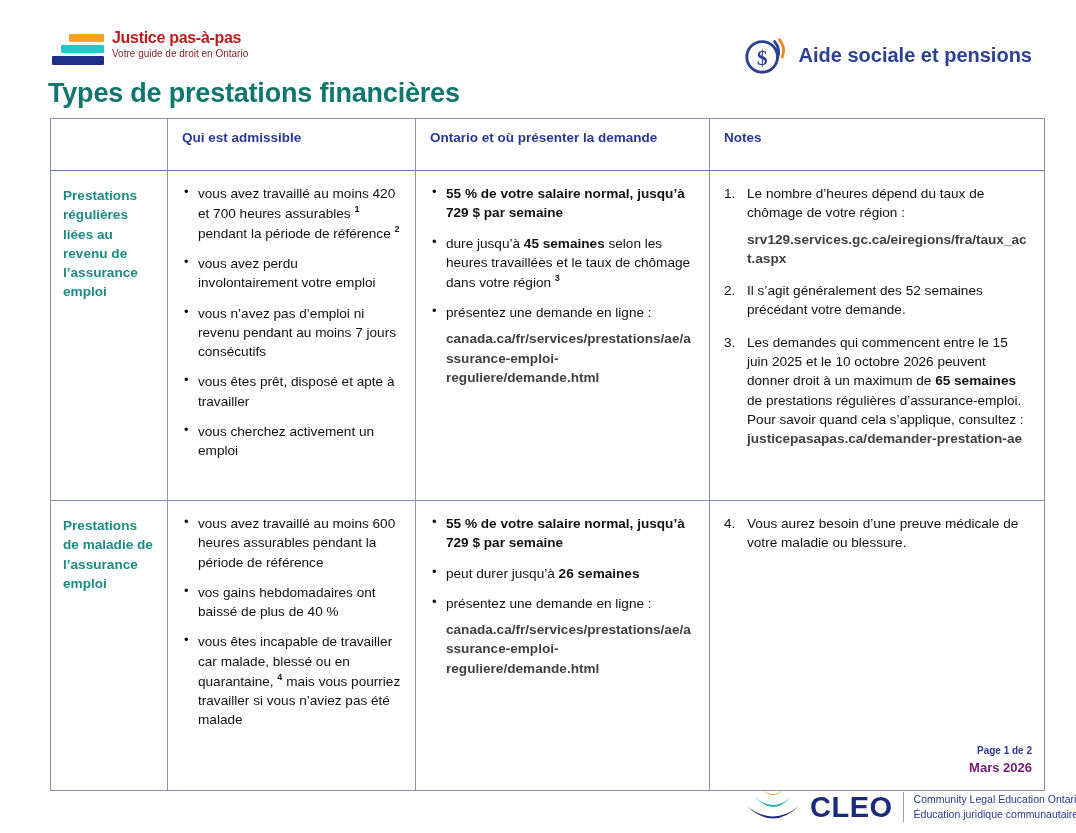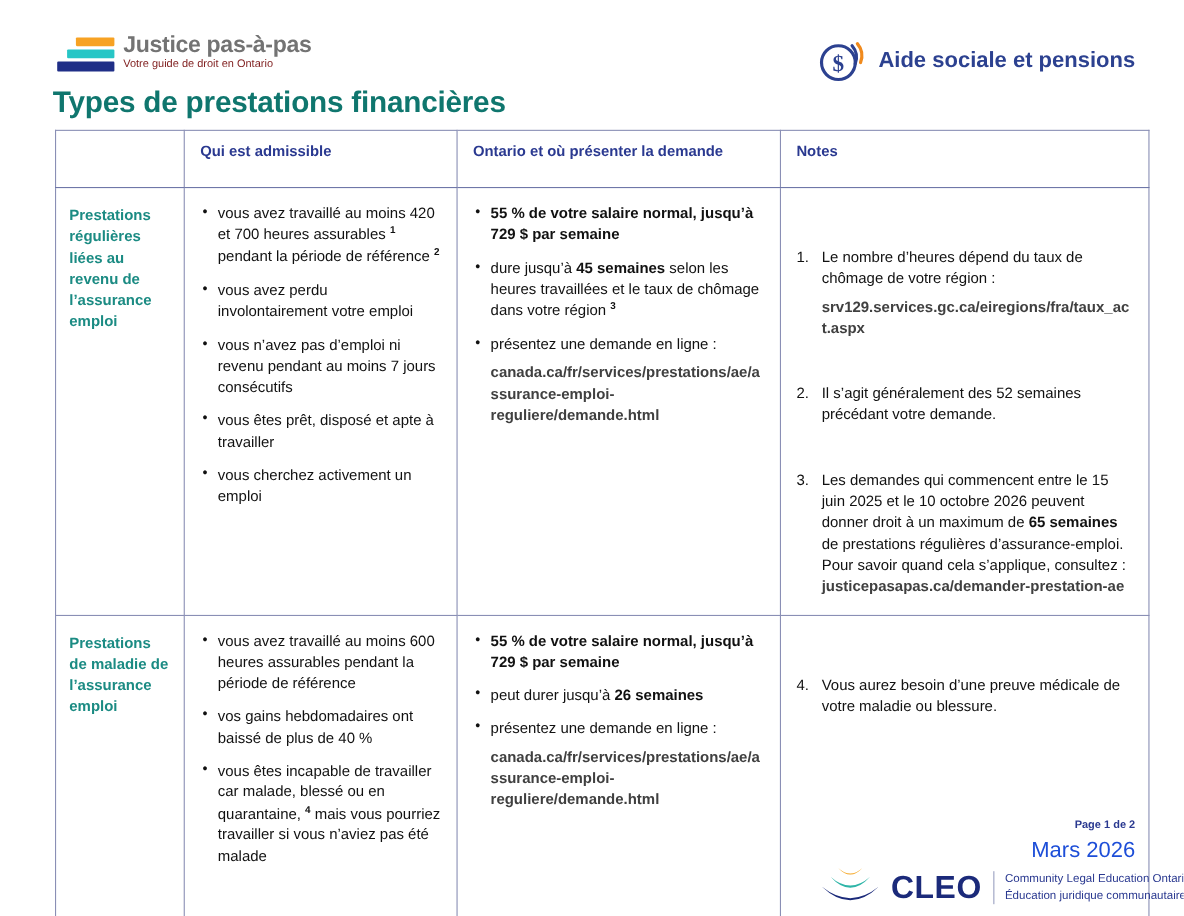--- a/index.html
+++ b/index.html
@@ -65,23 +65,23 @@
     background: #27C6C6;
   }
   .brand-mark .bar.navy {
     top: 22px;
     left: 0;
     width: 52px;
     height: 9px;
     background: #1F2E87;
   }
   .brand-text .brand-title {
-    font-size: 21px;
-    font-weight: bold;
-    color: #737373;
+    font-size: 16px;
+    font-weight: bold;
+    color: #b91c1c;
     letter-spacing: -0.3px;
     line-height: 1.05;
     white-space: nowrap;
   }
   .brand-text .brand-sub {
     font-size: 10px;
     color: #7f1d1d;
     line-height: 1.2;
     margin-top: 1px;
     white-space: nowrap;
@@ -188,21 +188,20 @@
   ol.notes {
     margin: 0;
     padding: 0;
     list-style: none;
     counter-reset: note;
   }
   ol.notes > li {
     position: relative;
     padding-left: 23px;
     margin-bottom: 13px;
-    margin-top: 40px;
   }
   ol.notes > li:last-child { margin-bottom: 0; }
   ol.notes > li::before {
     counter-increment: note;
     content: counter(note) ".";
     position: absolute;
     left: 0;
     top: 0;
   }
   ol.notes.start4 { counter-reset: note 3; }
@@ -223,23 +222,23 @@
     top: 744px;
     text-align: right;
     line-height: 1.45;
   }
   .footer-right .pg {
     font-size: 10px;
     color: #2A3990;
     font-weight: bold;
   }
   .footer-right .dt {
-    font-size: 20px;
-    color: #1d4ed8;
-    font-weight: normal;
+    font-size: 13px;
+    color: #701a75;
+    font-weight: bold;
   }
 
   .cleo {
     position: absolute;
     left: 742px;
     top: 786px;
     display: flex;
     align-items: center;
     height: 42px;
   }

